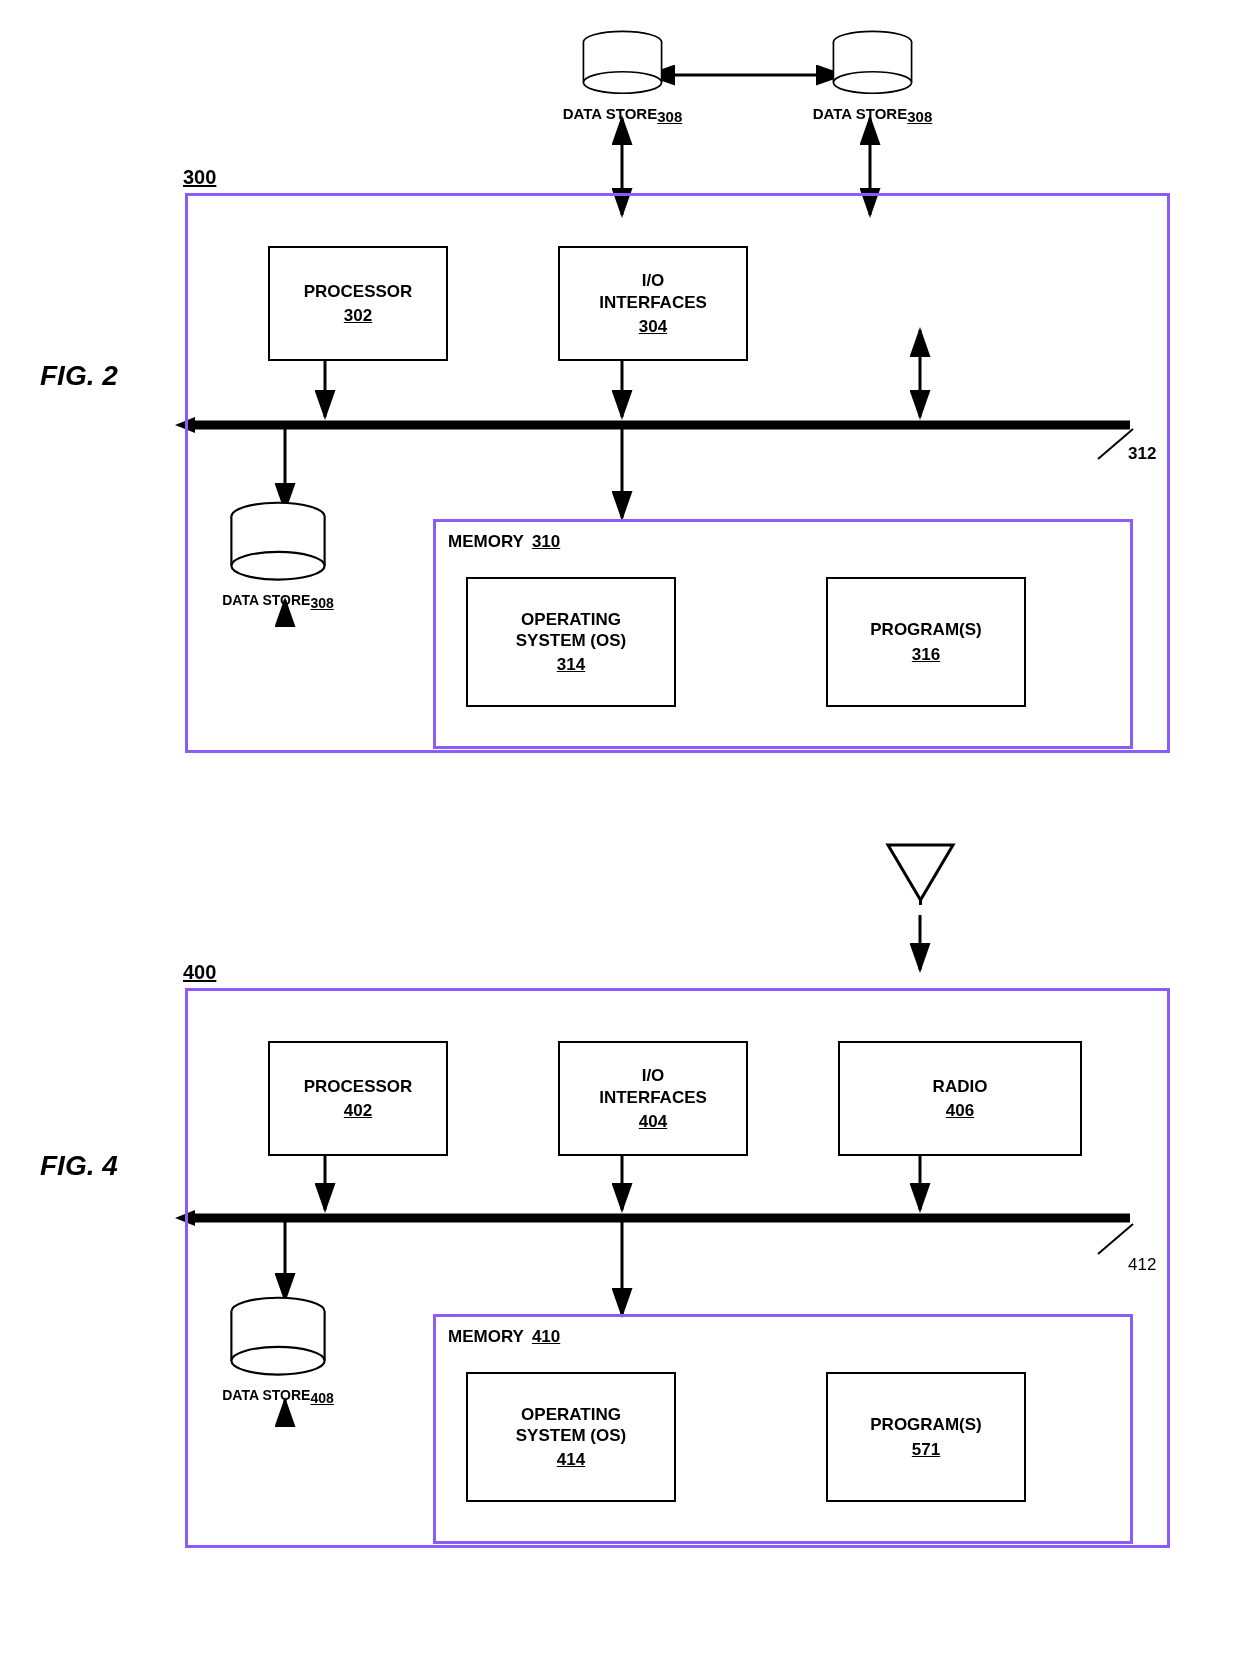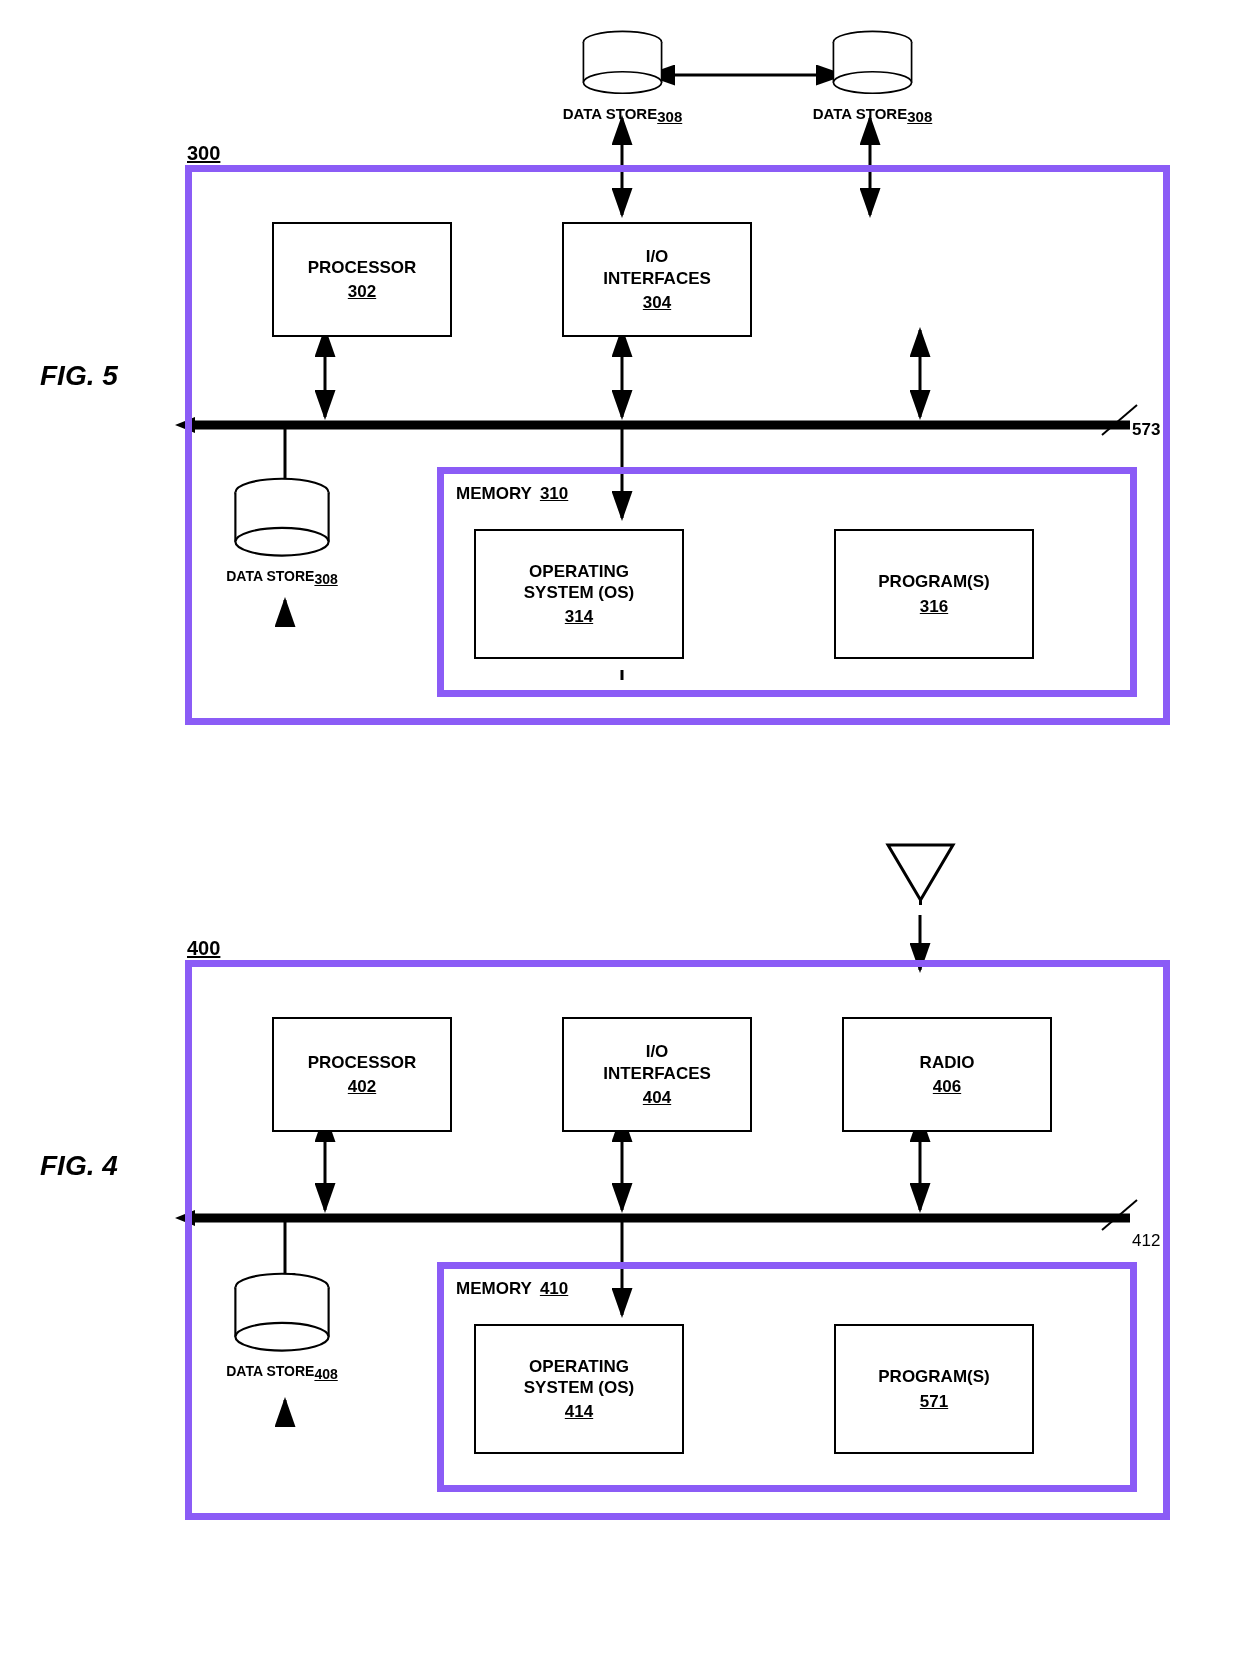--- a/index.html
+++ b/index.html
@@ -23,22 +23,23 @@
     
     .fig-label {
       font-size: 28px;
       font-weight: bold;
       font-style: italic;
       position: absolute;
     }
 
     
     .system-box {
-      border: 7px solid #8b5cf6;
-      position: absolute;
+      border: 3px solid #8b5cf6;
+      position: absolute;
+      margin-top: 28px;
     }
 
     
     .component-box {
       border: 2.5px solid #000;
       display: flex;
       flex-direction: column;
       align-items: center;
       justify-content: center;
       text-align: center;
@@ -154,21 +155,21 @@
 
   <line x1="920" y1="1115" x2="920" y2="1210" stroke="#000" stroke-width="3" marker-start="url(#arrowhead-rev)" marker-end="url(#arrowhead)"></line>
 
   <line x1="285" y1="1222" x2="285" y2="1300" stroke="#000" stroke-width="3" marker-end="url(#arrowhead)"></line>
   <line x1="285" y1="1400" x2="285" y2="1415" stroke="#000" stroke-width="3" marker-start="url(#arrowhead-rev)"></line>
 
   <line x1="622" y1="1222" x2="622" y2="1315" stroke="#000" stroke-width="3" marker-end="url(#arrowhead)"></line>
 
 </svg>
 
-<div class="fig-label" style="left:40px; top:360px;">FIG. 5</div>
+<div class="fig-label" style="left:40px; top:360px;">FIG. 2</div>
 
 <div class="cylinder" style="left:560px; top:30px; width:125px; height:95px;">
   <svg width="125" height="95" viewBox="0 0 125 95">
     <ellipse cx="62.5" cy="18" rx="58" ry="16" fill="#fff" stroke="#000" stroke-width="2.5"></ellipse>
     <rect x="4.5" y="18" width="116" height="60" fill="#fff" stroke="none"></rect>
     <line x1="4.5" y1="18" x2="4.5" y2="78" stroke="#000" stroke-width="2.5"></line>
     <line x1="120.5" y1="18" x2="120.5" y2="78" stroke="#000" stroke-width="2.5"></line>
     <ellipse cx="62.5" cy="78" rx="58" ry="16" fill="#fff" stroke="#000" stroke-width="2.5"></ellipse>
   </svg>
   <div class="cyl-text" style="margin-top:10px;">
@@ -188,21 +189,21 @@
   <div class="cyl-text" style="margin-top:10px;">
     <span class="component-label" style="font-size:15px;">DATA STORE</span>
     <span class="component-num" style="font-size:15px;">308</span>
   </div>
 </div>
 
 <div class="system-box" style="left:185px; top:165px; width:985px; height:560px;">
 
   <div class="sys-label" style="left:-5px; top:-30px;">300</div>
 
-  <div style="position:absolute; left:940px; top:248px; font-size:17px; font-weight:bold;">573</div>
+  <div style="position:absolute; left:940px; top:248px; font-size:17px; font-weight:bold;">312</div>
 
   <svg style="position:absolute; left:900px; top:228px; width:50px; height:40px;">
     <line x1="45" y1="5" x2="10" y2="35" stroke="#000" stroke-width="2"></line>
   </svg>
 
   <div class="component-box" style="left:80px; top:50px; width:180px; height:115px;">
     <span class="component-label">PROCESSOR</span>
     <span class="component-num">302</span>
   </div>
 
@@ -269,21 +270,21 @@
   <div class="component-box" style="left:80px; top:50px; width:180px; height:115px;">
     <span class="component-label">PROCESSOR</span>
     <span class="component-num">402</span>
   </div>
 
   <div class="component-box" style="left:370px; top:50px; width:190px; height:115px;">
     <span class="component-label">I/O<br>INTERFACES</span>
     <span class="component-num">404</span>
   </div>
 
-  <div class="component-box" style="left:650px; top:50px; width:210px; height:115px;">
+  <div class="component-box" style="left:650px; top:50px; width:244px; height:115px;">
     <span class="component-label">RADIO</span>
     <span class="component-num">406</span>
   </div>
 
   <div class="cylinder" style="left:30px; top:305px; width:120px; height:110px;">
     <svg width="120" height="95" viewBox="0 0 120 95">
       <ellipse cx="60" cy="18" rx="54" ry="16" fill="#fff" stroke="#000" stroke-width="2.5"></ellipse>
       <rect x="6" y="18" width="108" height="57" fill="#fff" stroke="none"></rect>
       <line x1="6" y1="18" x2="6" y2="75" stroke="#000" stroke-width="2.5"></line>
       <line x1="114" y1="18" x2="114" y2="75" stroke="#000" stroke-width="2.5"></line>

